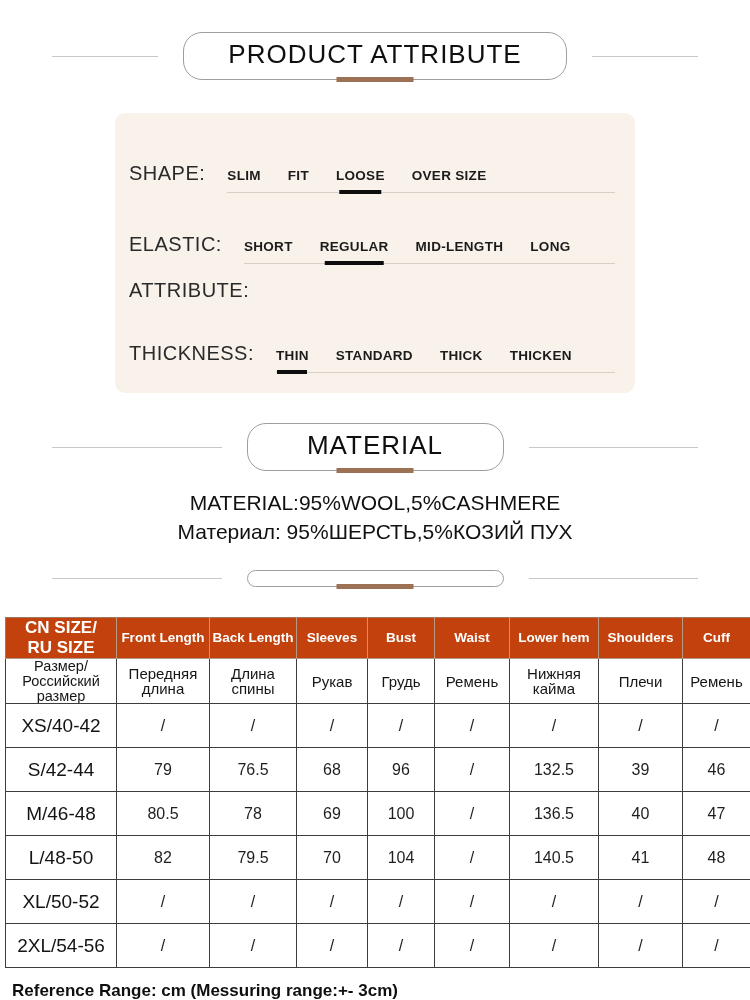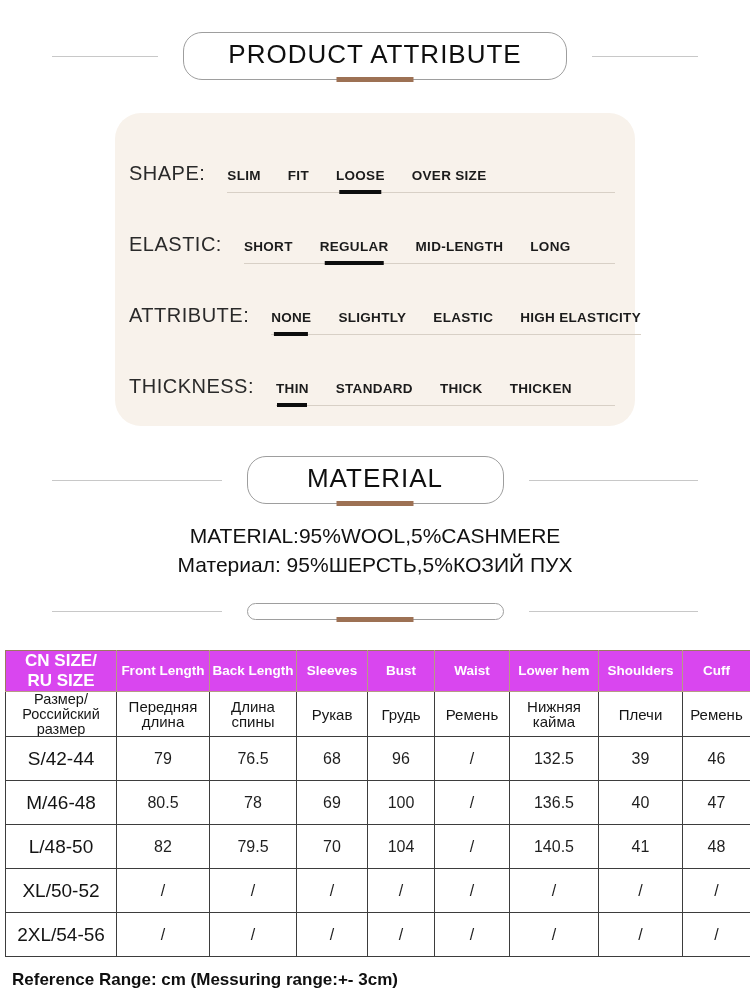--- a/index.html
+++ b/index.html
@@ -15,40 +15,40 @@
   .sec-line{flex:1;height:1px;background:#c8c8c8;}
   .sec-box{position:relative;border:1px solid #9e9e9e;border-radius:19px;background:#fff;
            margin:0 25px;padding:6px 44px 9px;min-width:257px;box-sizing:border-box;text-align:center;}
   .sec-title{font-size:26px;letter-spacing:1px;color:#0f0f0f;white-space:nowrap;}
   .sec-title.ls-wide{letter-spacing:4px;}
   .sec-accent{position:absolute;left:50%;bottom:-3px;transform:translateX(-50%);
               width:77px;height:5px;background:#9d7154;}
 
   
   .attr-panel{width:520px;box-sizing:border-box;margin:33px auto 0;background:#f8f2eb;
-              border-radius:26px;padding:24px 20px 18px 14px;}
+              border-radius:10px;padding:24px 20px 18px 14px;}
   .attr-row{display:flex;align-items:baseline;margin-bottom:15px;}
   .attr-row:last-child{margin-bottom:2px;}
   .attr-label{font-size:20px;letter-spacing:0.5px;color:#2a2a2a;white-space:nowrap;margin-right:22px;}
   .attr-options{flex:1;display:flex;gap:27px;border-bottom:1px solid #d8d0c6;
                 padding-bottom:9px;flex-wrap:nowrap;}
   .opt{position:relative;font-size:13.5px;font-weight:700;letter-spacing:0.3px;
        color:#1b1b1b;white-space:nowrap;margin-top:31px;}
   .opt.selected::after{content:"";position:absolute;left:50%;bottom:-11px;transform:translateX(-50%);
        width:85%;min-width:30px;height:4px;background:#0d0d0d;}
 
   
   .material-text{margin-top:17px;text-align:center;font-size:21px;line-height:29px;
                  font-weight:500;color:#111;}
 
   
   table{border-collapse:collapse;table-layout:fixed;width:745px;margin:30px 0 0 5px;}
   th,td{border:1.5px solid #3d3d3d;text-align:center;vertical-align:middle;padding:0;
         overflow:hidden;white-space:pre-line;}
-  tr.row-en{background:#d946ef;height:41px;}
+  tr.row-en{background:#c2410c;height:41px;}
   tr.row-en th{color:#fff;font-size:13.5px;font-weight:700;border-color:#b79a84;
                border-top-color:#9b7a60;line-height:1.15;}
   tr.row-en th:first-child{border-left-color:#9b7a60;font-size:17px;text-align:center;}
   tr.row-en th:last-child{border-right-color:#9b7a60;}
   tr.row-ru{height:45px;}
   tr.row-ru th{font-weight:400;font-size:15px;line-height:1.02;color:#161616;}
   tr.row-ru th:first-child{font-size:14.5px;}
   tbody tr{height:44px;}
   td{font-size:16px;color:#1f1f1f;}
   td.size-cell{font-size:19px;color:#141414;}
@@ -86,26 +86,20 @@
           <span class="attr-label">ELASTIC:</span>
           <div class="attr-options">
             <span class="opt">SHORT</span>
             <span class="opt selected">REGULAR</span>
             <span class="opt">MID-LENGTH</span>
             <span class="opt">LONG</span>
           </div>
         </div>
         <div class="attr-row">
           <span class="attr-label">ATTRIBUTE:</span>
-          <div class="attr-options">
-            <span class="opt selected">NONE</span>
-            <span class="opt">SLIGHTLY</span>
-            <span class="opt">ELASTIC</span>
-            <span class="opt">HIGH ELASTICITY</span>
-          </div>
         </div>
         <div class="attr-row">
           <span class="attr-label">THICKNESS:</span>
           <div class="attr-options">
             <span class="opt selected">THIN</span>
             <span class="opt">STANDARD</span>
             <span class="opt">THICK</span>
             <span class="opt">THICKEN</span>
           </div>
         </div>
@@ -171,20 +165,31 @@
           <th>Грудь</th>
           <th>Ремень</th>
           <th>Нижняя
 кайма</th>
           <th>Плечи</th>
           <th>Ремень</th>
         </tr>
       </thead>
     <tbody>
         <tr>
+          <td class="size-cell">XS/40-42</td>
+          <td>/</td>
+          <td>/</td>
+          <td>/</td>
+          <td>/</td>
+          <td>/</td>
+          <td>/</td>
+          <td>/</td>
+          <td>/</td>
+        </tr>
+        <tr>
           <td class="size-cell">S/42-44</td>
           <td>79</td>
           <td>76.5</td>
           <td>68</td>
           <td>96</td>
           <td>/</td>
           <td>132.5</td>
           <td>39</td>
           <td>46</td>
         </tr>

